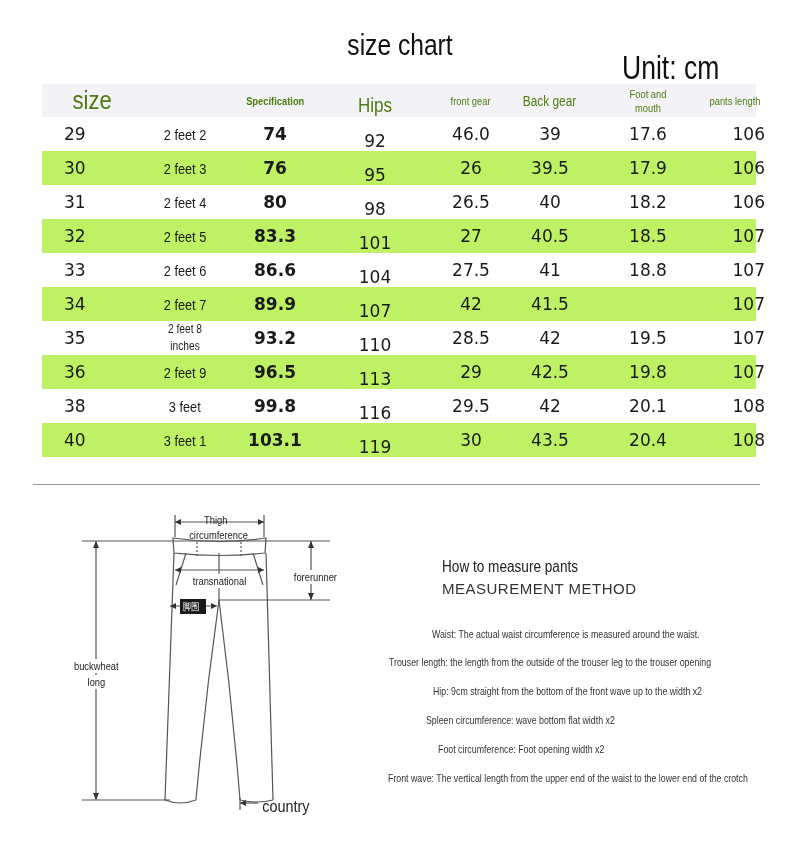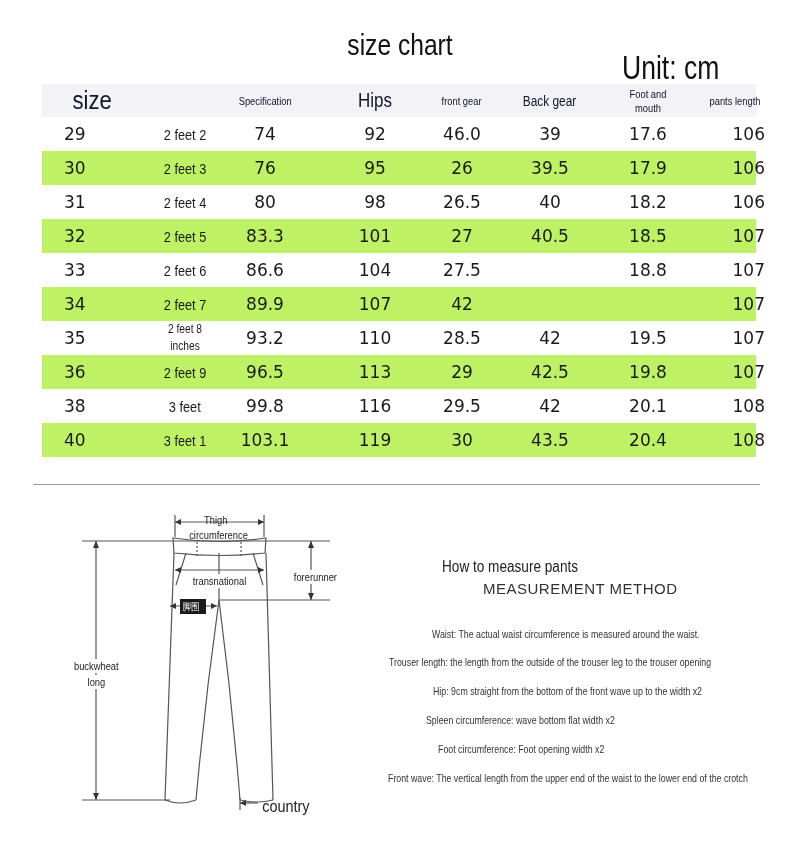--- a/index.html
+++ b/index.html
@@ -8,42 +8,42 @@
   .title { position:absolute; left:0; width:800px; top:28px; text-align:center;
            font-size:30px; font-family:"Liberation Sans", sans-serif; transform:scaleX(0.82); color:#111; }
   .unit { position:absolute; left:622px; top:48px; font-size:34px; color:#111;
           transform:scaleX(0.78); transform-origin:left top; white-space:nowrap; }
   .table { position:absolute; left:42px; top:84px; width:714px; }
   .row { position:relative; height:34px; }
   .row.shade { background:#bef264; }
   .row.header { height:33px; background:#f2f2f7; }
   .cell { position:absolute; top:0; height:100%; display:flex; align-items:center; justify-content:center;
           text-align:center; white-space:nowrap; }
-  .header .cell { color:#0f172a; }
+  .header .cell { color:#4d7c0f; }
   .num { font-family:"DejaVu Sans", sans-serif; font-size:17px; color:#1a1a1a; }
   .waist { font-size:15px; font-family:"Liberation Sans", sans-serif; transform:scaleX(0.85); }
   .waist.small { font-size:12px; line-height:17px; white-space:normal; width:60px; }
   .c0 { left:4px; width:60px; justify-content:flex-start; padding-left:18px; }
   .c1 { left:98px; width:90px; }
-  .c2 { left:178px; width:90px; }
-  .c3 { left:288px; width:90px; }
-  .c4 { left:375px; width:90px; }
+  .c2 { left:188px; width:90px;font-weight:bold; }
+  .c3 { left:288px; width:90px;align-items:flex-end; }
+  .c4 { left:384px; width:90px; }
   .c5 { left:463px; width:90px; }
   .c6 { left:561px; width:90px; }
   .c7 { left:633px; width:90px;justify-content:flex-end; }
   .h-size { font-size:26px; transform:scaleX(0.85); transform-origin:left center; padding-left:10px; }
   .h-sm { font-size:11px; transform:scaleX(0.85); }
   .h-md { font-size:14px; transform:scaleX(0.85); }
   .h-lg { font-size:20px; transform:scaleX(0.85); }
   .divider { position:absolute; left:33px; top:484px; width:727px; height:1px; background:#9a9a9a; }
   .diagram { position:absolute; left:0; top:490px; width:380px; height:351px; }
   .dlabel { position:absolute; font-size:11px; color:#222; transform:scaleX(0.85); white-space:nowrap; text-align:center; line-height:14px; }
   .measure { position:absolute; left:380px; top:550px; width:410px; }
   .m-title { position:absolute; left:62px; top:8px; font-size:16px; transform:scaleX(0.85); transform-origin:left top; white-space:nowrap; color:#222; }
-  .m-sub { position:absolute; left:62px; top:30px; font-size:15px; letter-spacing:0.5px; white-space:nowrap; color:#333;margin-left:41px; }
+  .m-sub { position:absolute; left:62px; top:30px; font-size:15px; letter-spacing:0.5px; white-space:nowrap; color:#333; }
   .m-line { position:absolute; font-size:11px; color:#333; white-space:nowrap; transform:scaleX(0.8); transform-origin:left top; }
 </style>
 </head>
 <body>
 
 <div class="title">size chart</div>
 <div class="unit">Unit: cm</div>
 
 <div class="table">
   <div class="row header">
@@ -184,20 +184,23 @@
         </div>
         <div class="cell c2">
           <span class="num">86.6</span>
         </div>
         <div class="cell c3">
           <span class="num">104</span>
         </div>
         <div class="cell c4">
           <span class="num">27.5</span>
         </div>
+        <div class="cell c5">
+          <span class="num">41</span>
+        </div>
         <div class="cell c6">
           <span class="num">18.8</span>
         </div>
         <div class="cell c7">
           <span class="num">107</span>
         </div>
       </div>
       <div class="row shade">
         <div class="cell c0">
           <span class="num">34</span>
@@ -206,20 +209,23 @@
           <span class="waist">2 feet 7</span>
         </div>
         <div class="cell c2">
           <span class="num">89.9</span>
         </div>
         <div class="cell c3">
           <span class="num">107</span>
         </div>
         <div class="cell c4">
           <span class="num">42</span>
+        </div>
+        <div class="cell c5">
+          <span class="num">41.5</span>
         </div>
         <div class="cell c7">
           <span class="num">107</span>
         </div>
       </div>
       <div class="row">
         <div class="cell c0">
           <span class="num">35</span>
         </div>
         <div class="cell c1">

